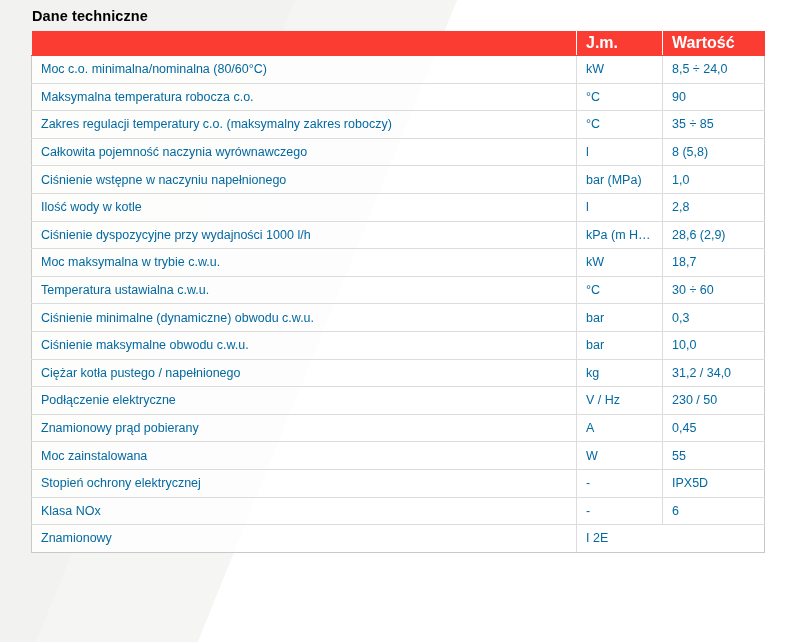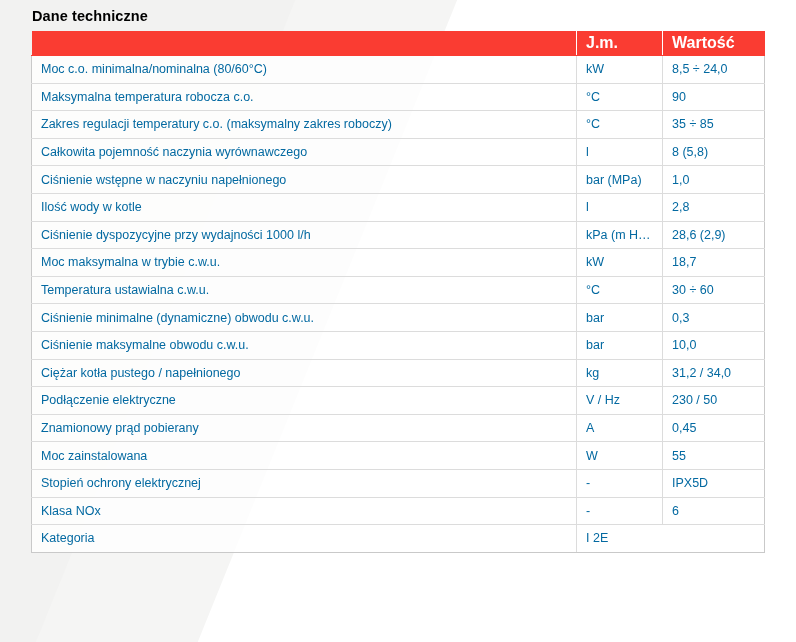--- a/index.html
+++ b/index.html
@@ -214,20 +214,20 @@
             <td class="cell-name">Stopień ochrony elektrycznej</td>
             <td class="cell-unit">-</td>
             <td class="cell-value">IPX5D</td>
           </tr>
           <tr>
             <td class="cell-name">Klasa NOx</td>
             <td class="cell-unit">-</td>
             <td class="cell-value">6</td>
           </tr>
           <tr>
-            <td class="cell-name">Kategoria</td>
+            <td class="cell-name">Znamionowy</td>
             <td class="cell-value" colspan="2">I 2E</td>
           </tr>
         </tbody>
     </table>
   </div>
 
 </div>
 
 </body></html>

